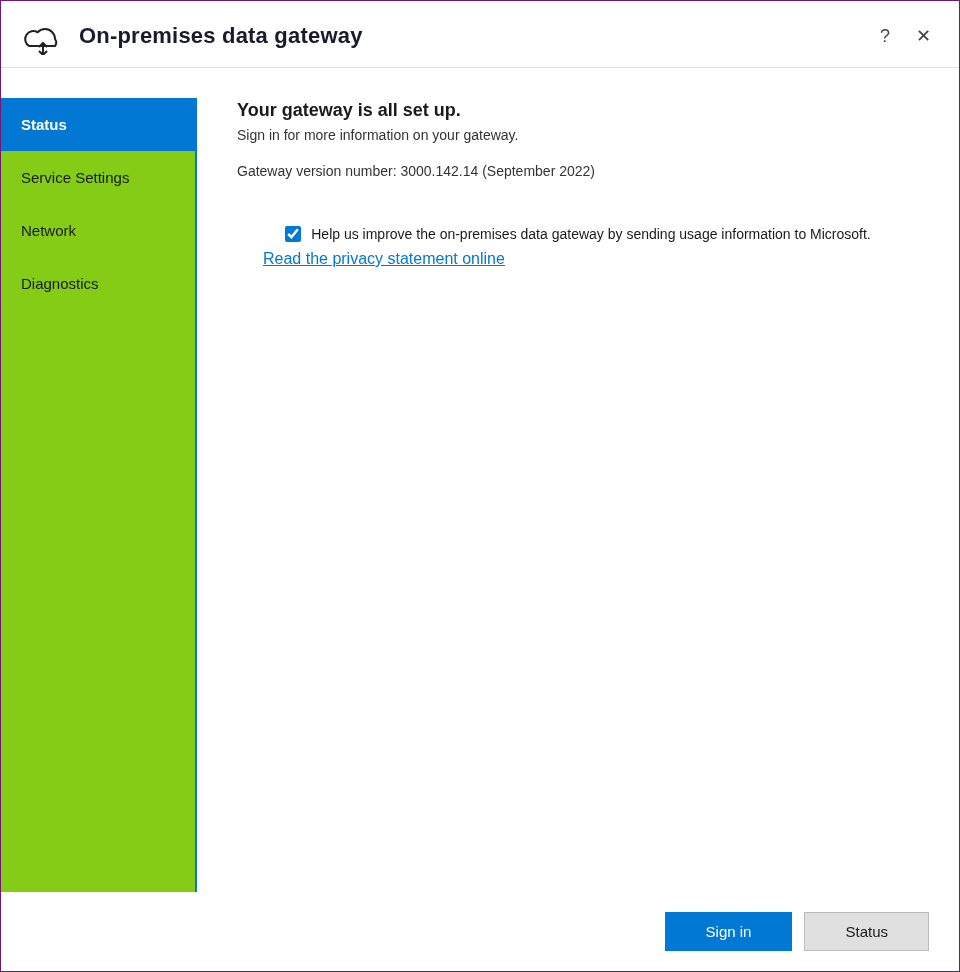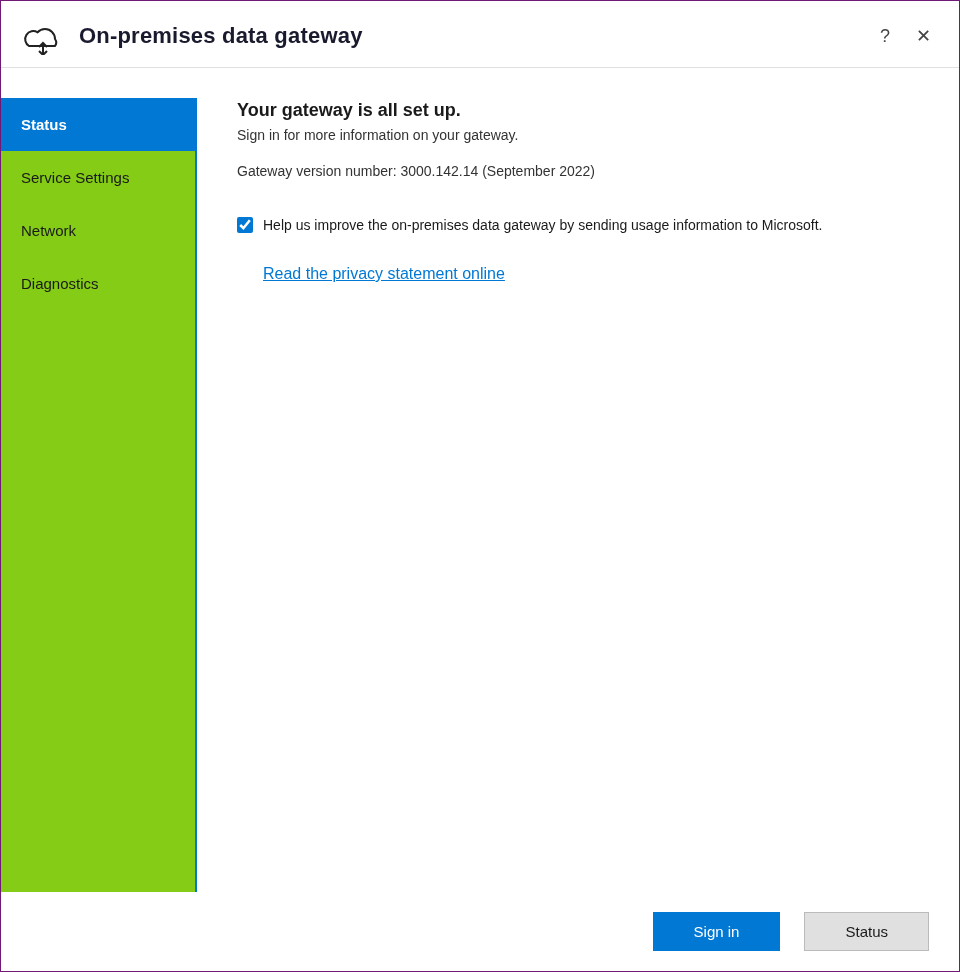--- a/index.html
+++ b/index.html
@@ -128,28 +128,29 @@
 
     .status-subtitle {
       font-size: 14px;
       color: #333;
       margin-bottom: 20px;
     }
 
     .version-text {
       font-size: 14px;
       color: #333;
-      margin-bottom: 36px;
+      margin-bottom: 45px;
     }
 
     .checkbox-area {
       display: flex;
       align-items: flex-start;
       gap: 10px;
-      margin-bottom: 28px;
+      margin-bottom: 4px;
+      justify-content: center;
     }
 
     .checkbox-wrapper {
       margin-top: 2px;
       flex-shrink: 0;
     }
 
     .checkbox-wrapper input[type="checkbox"] {
       width: 16px;
       height: 16px;
@@ -169,21 +170,21 @@
       cursor: pointer;
       margin-left: 26px;
     }
 
     
     .footer {
       display: flex;
       justify-content: flex-end;
       align-items: center;
       padding: 20px 30px;
-      gap: 24px;
+      gap: 12px;
       border-top: none;
       flex-shrink: 0;
     }
 
     .btn {
       padding: 10px 40px;
       font-size: 15px;
       font-family: 'Segoe UI', Arial, sans-serif;
       cursor: pointer;
       border: 1px solid #aaa;

